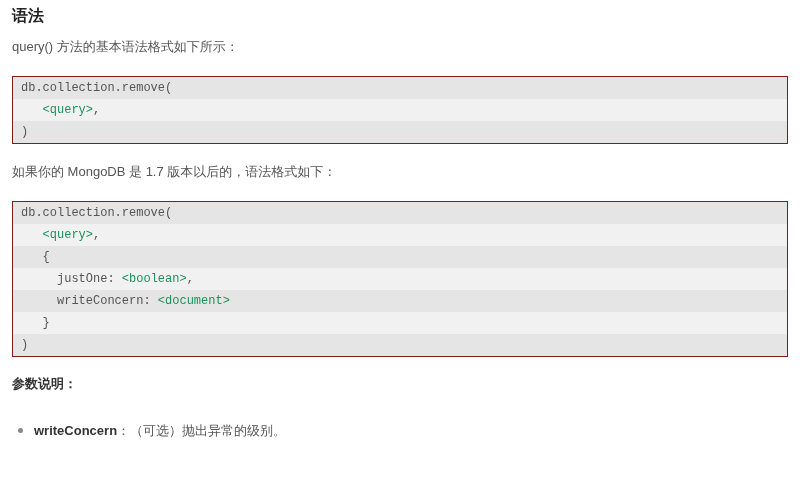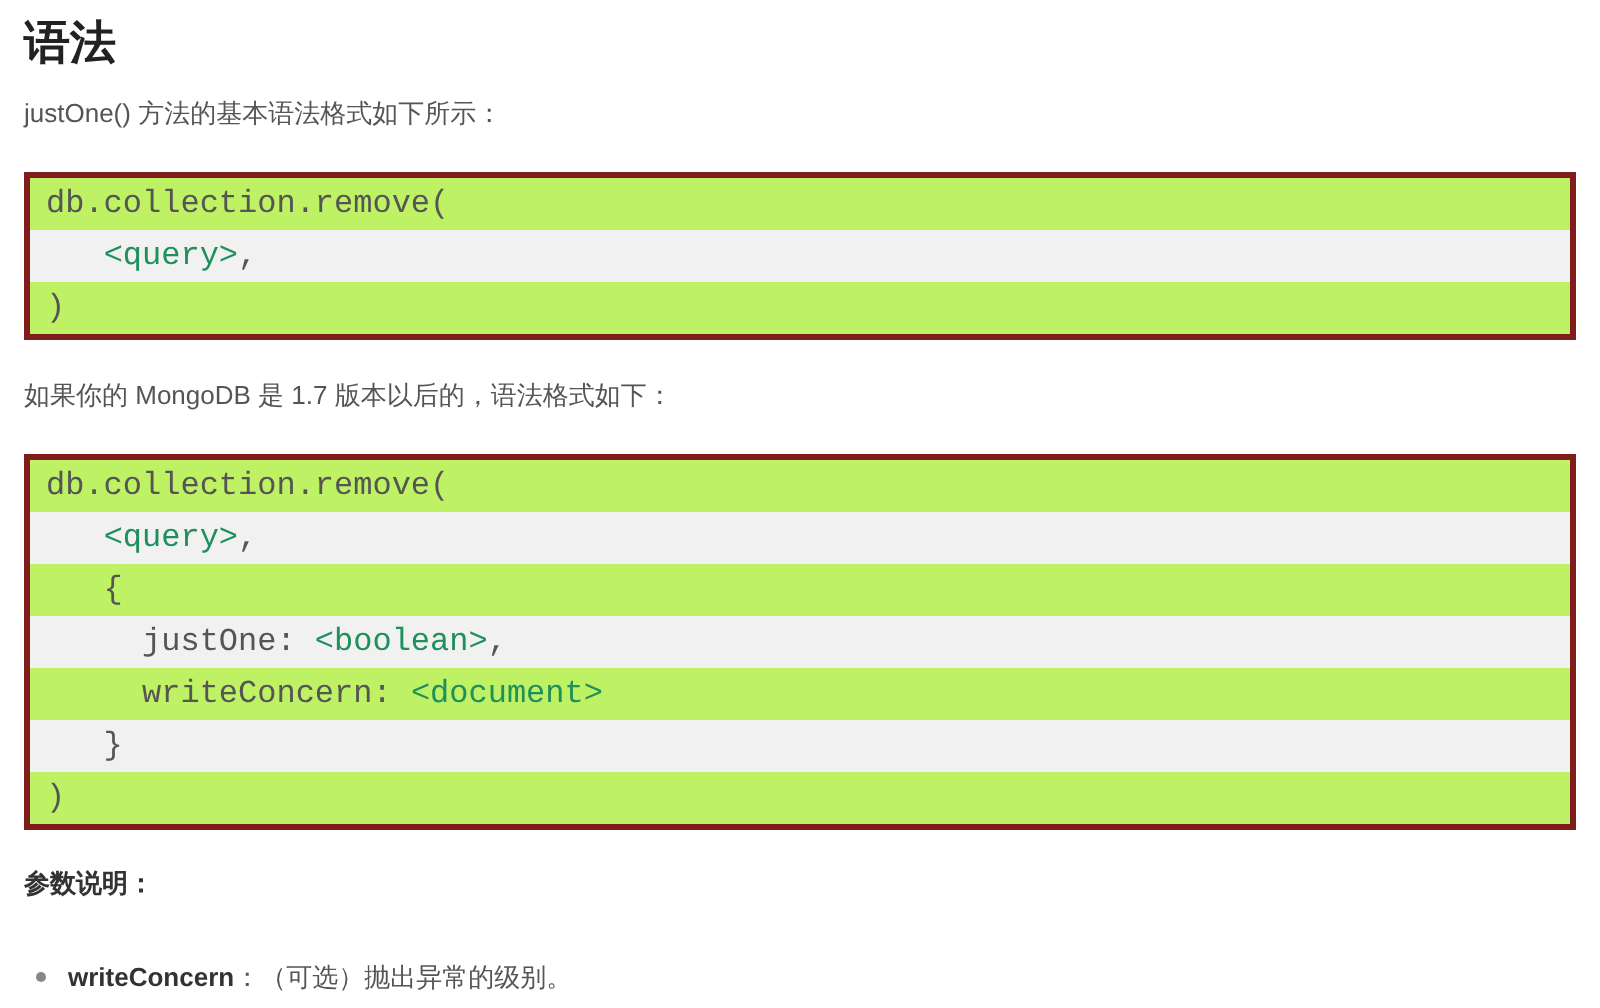--- a/index.html
+++ b/index.html
@@ -6,36 +6,36 @@
     body {
       font-family: -apple-system, "Helvetica Neue", Arial, "PingFang SC", "Microsoft YaHei", sans-serif;
       font-size: 13px;
       color: #333;
       background: #fff;
       padding: 6px 12px 10px 12px;
       width: 800px;
       position: relative;
     }
     h2.section-heading {
-      font-size: 23px;
+      font-size: 16px;
       font-weight: 700;
       color: #222;
       margin-bottom: 10px;
     }
     p.body-text {
       font-size: 13px;
       color: #555;
       margin-bottom: 18px;
       line-height: 1.6;
     }
     pre.code-block {
-      border: 3px solid #7f1d1d;
-      background: #bef264;
+      border: 1px solid #7f1d1d;
+      background: #e5e5e5;
       font-family: Consolas, Monaco, "Courier New", monospace;
-      font-size: 16px;
+      font-size: 12px;
       color: #555;
       margin-bottom: 18px;
       line-height: 1;
       white-space: pre;
     }
     pre.code-block .line {
       display: block;
       padding: 5px 8px;
     }
     pre.code-block .line:nth-child(even) {
@@ -70,21 +70,21 @@
       background: #888;
       border-radius: 50%;
     }
     ul.param-list li b { color: #333; font-weight: 700; }
   </style>
 </head>
 <body>
 
 <h2 class="section-heading">语法</h2>
 
-<p class="body-text">justOne() 方法的基本语法格式如下所示：</p>
+<p class="body-text">query() 方法的基本语法格式如下所示：</p>
 
 <pre class="code-block"><span class="line"><span>db.collection.remove(</span></span><span class="line"><span>   </span><span class="tag">&lt;query&gt;</span><span>,</span></span><span class="line"><span>)</span></span></pre>
 
 <p class="body-text">如果你的 MongoDB 是 1.7 版本以后的，语法格式如下：</p>
 
 <pre class="code-block"><span class="line"><span>db.collection.remove(</span></span><span class="line"><span>   </span><span class="tag">&lt;query&gt;</span><span>,</span></span><span class="line"><span>   {</span></span><span class="line"><span>     justOne: </span><span class="tag">&lt;boolean&gt;</span><span>,</span></span><span class="line"><span>     writeConcern: </span><span class="tag">&lt;document&gt;</span></span><span class="line"><span>   }</span></span><span class="line"><span>)</span></span></pre>
 
 <p class="params-heading">参数说明：</p>
 
 <ul class="param-list">

